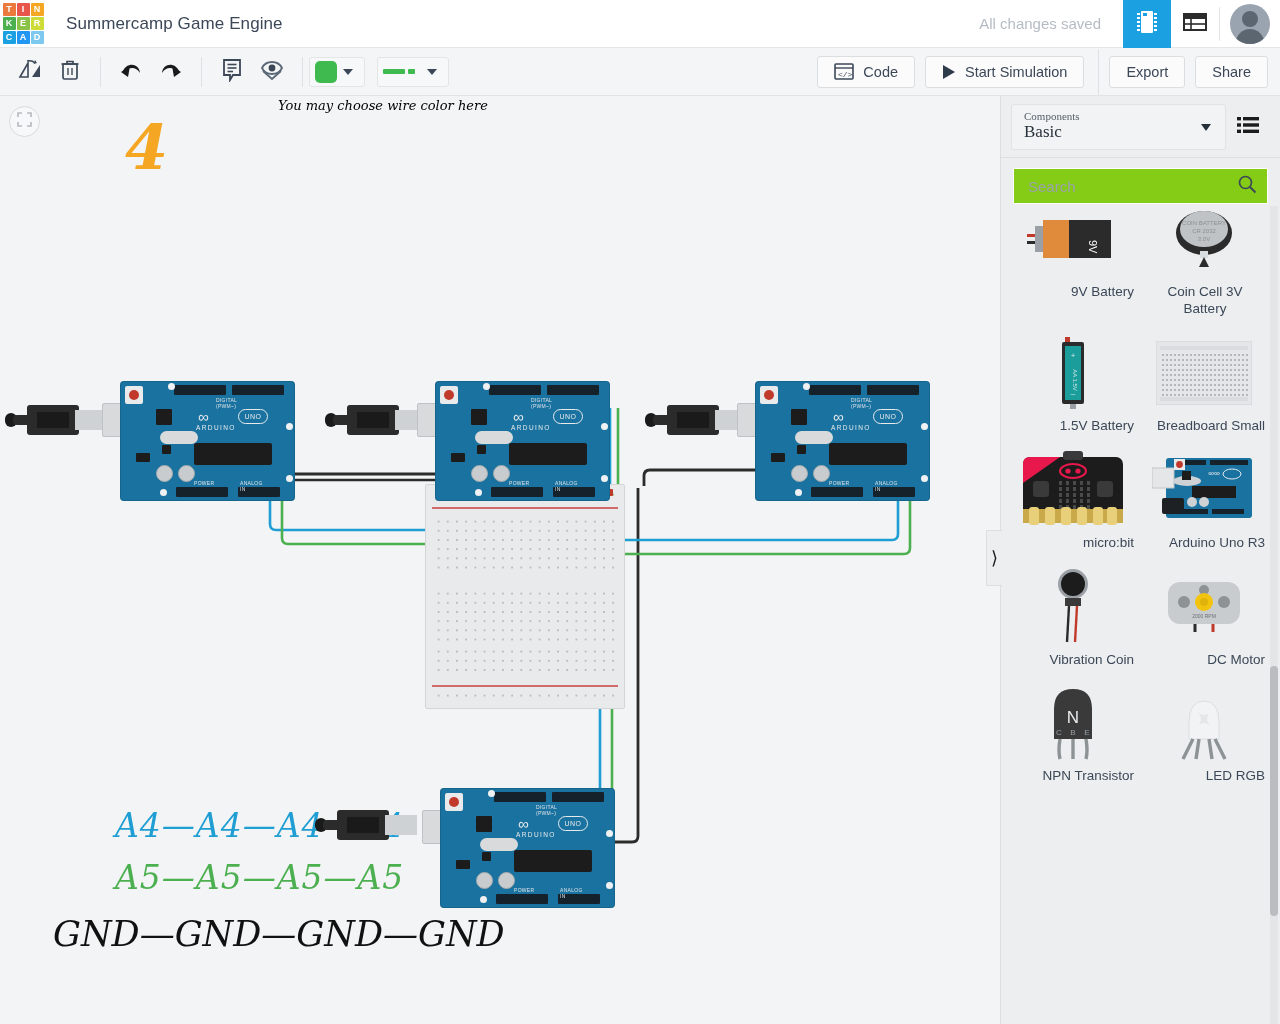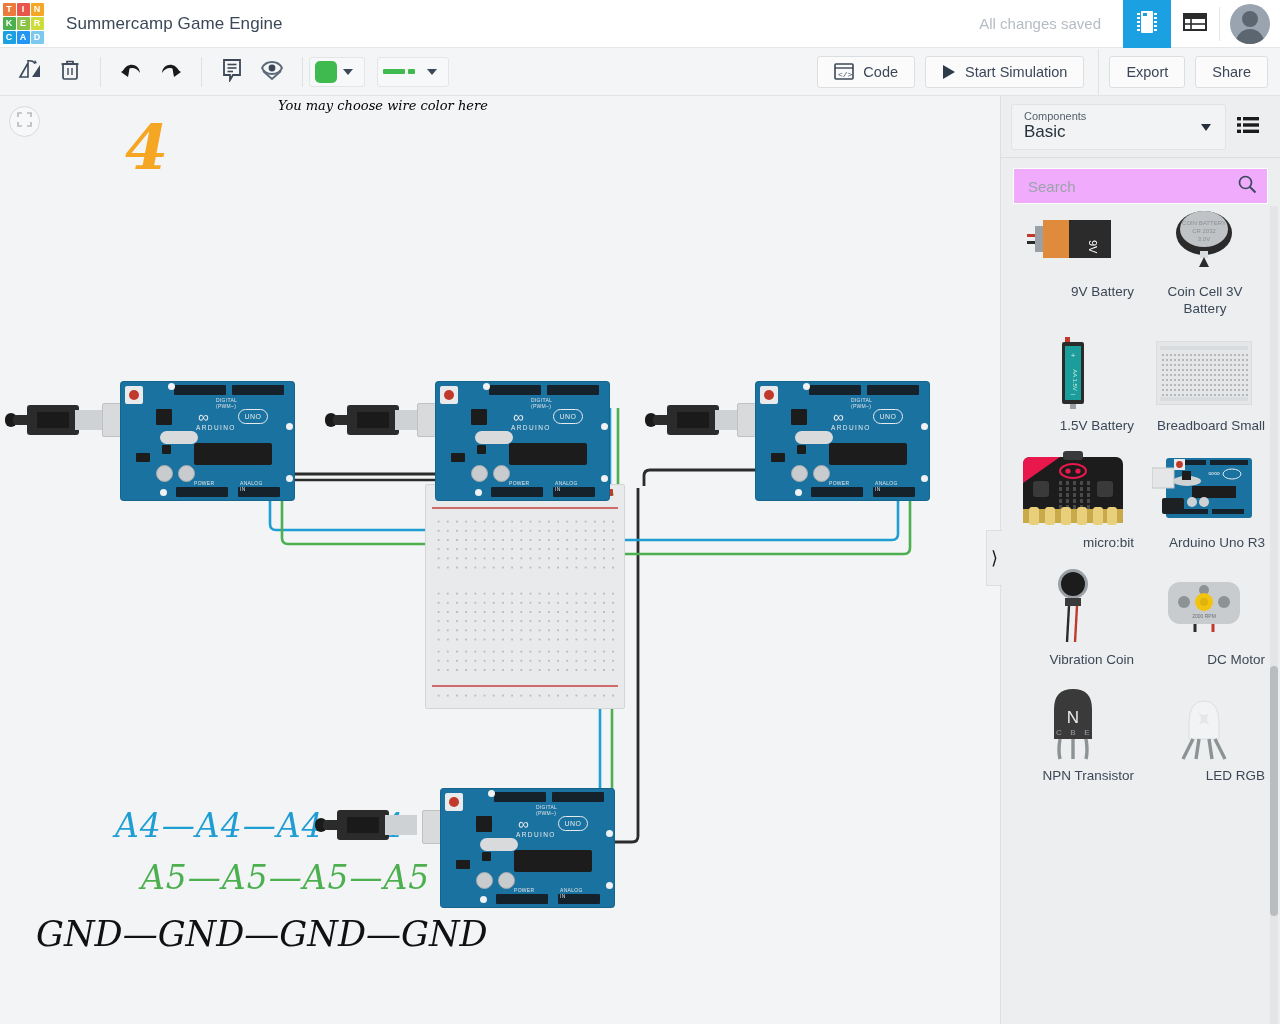--- a/index.html
+++ b/index.html
@@ -212,35 +212,35 @@
   .rpanel {
     position: absolute; left: 1000px; top: 96px; width: 280px; height: 928px;
     background: #eceeef; border-left: 1px solid #dcdee0;
   }
   .rp-top {
     display: flex; align-items: center; height: 62px; padding: 0 10px;
     border-bottom: 1px solid #dcdee0;
   }
   .dd {
     flex: 1; height: 46px; background: #f2f3f4; border: 1px solid #e0e2e4; border-radius: 3px;
-    display: flex; align-items: center; padding: 0 12px; cursor: pointer; position: relative;
+    display: flex; align-items: center; padding: 0 12px; cursor: pointer; position: relative; font-family: Liberation Serif, serif;
   }
   .dd .lbl1 { font-size: 11px; color: #55606c; line-height: 1.1; }
   .dd .lbl2 { font-size: 17px; color: #27313c; line-height: 1.2; }
   .dd .cr {
     position: absolute; right: 14px; top: 19px;
     width: 0; height: 0; border-left: 5px solid transparent; border-right: 5px solid transparent;
     border-top: 7px solid #27313c;
   }
   .rp-listicon {
     width: 44px; height: 46px; display: flex; align-items: center; justify-content: center; cursor: pointer;
   }
   .rp-search { padding: 10px 12px; }
   .searchbox {
-    height: 36px; background: #f0abfc; display: flex; align-items: center;
+    height: 36px; background: #84cc16; display: flex; align-items: center;
     padding: 0 10px 0 14px; border: 1px solid #ffffff;
   }
   .searchbox input {
     flex: 1; border: none; outline: none; font-size: 15px; color: #3c4858;
     font-family: "Liberation Sans", sans-serif; background: transparent;
   }
   .searchbox input::placeholder { color: #9ba2aa; }
   .comp-grid {
     position: absolute; left: 0; top: 110px; right: 0; bottom: 0;
     overflow: hidden; padding: 0 6px;
@@ -482,22 +482,22 @@
 
       <path d="M282 312 L282 442 Q282 448 288 448 L600 448" fill="none" stroke="#4caf50" stroke-width="2.6"></path>
       <path d="M618 312 L618 448" fill="none" stroke="#4caf50" stroke-width="2.6"></path>
       <path d="M910 312 L910 452 Q910 458 904 458 L614 458" fill="none" stroke="#4caf50" stroke-width="2.6"></path>
       <path d="M612 720 L612 452" fill="none" stroke="#4caf50" stroke-width="2.6"></path>
     </svg>
 
     <div class="hw hw-num" style="left: 125px; top: 15px; color: rgb(245, 166, 35);">4</div>
     <div class="hw hw-note" style="left: 278px; top: 2px; color: #000000;">You may choose wire color here</div>
     <div class="hw hw-pins" style="left:115px; top:710px; color:#1f9ed4;">A4—A4—A4—A4</div>
-    <div class="hw hw-pins" style="left:115px; top:762px; color:#4caf50;margin-left:26px;">A5—A5—A5—A5</div>
-    <div class="hw hw-gnd" style="left: 36px; top: 818px; color: rgb(17, 17, 17);">GND—GND—GND—GND</div>
+    <div class="hw hw-pins" style="left:115px; top:762px; color:#4caf50;">A5—A5—A5—A5</div>
+    <div class="hw hw-gnd" style="left: 53px; top: 818px; color: rgb(17, 17, 17);">GND—GND—GND—GND</div>
 
     <div class="breadboard" style="left:425px; top:388px; width:200px; height:225px;">
       <div class="bb-holes" style="top:5px; height:10px; background-image: radial-gradient(circle,#9ec27c 1px, transparent 1.2px); background-size:9.2px 9.2px;"></div>
       <div class="bb-rail" style="top:22px; background:#cf6b6b;"></div>
       <div class="bb-holes" style="top:32px; height:52px;"></div>
       <div class="bb-holes" style="top:104px; height:52px;"></div>
       <div class="bb-holes" style="top:162px; height:28px;"></div>
       <div class="bb-rail" style="top:200px; background:#cf6b6b;"></div>
       <div class="bb-holes" style="top:206px; height:10px;"></div>
       <div style="position:absolute;left:180px;top:4px;width:7px;height:7px;background:#c0392b;border-radius:1px;"></div>

